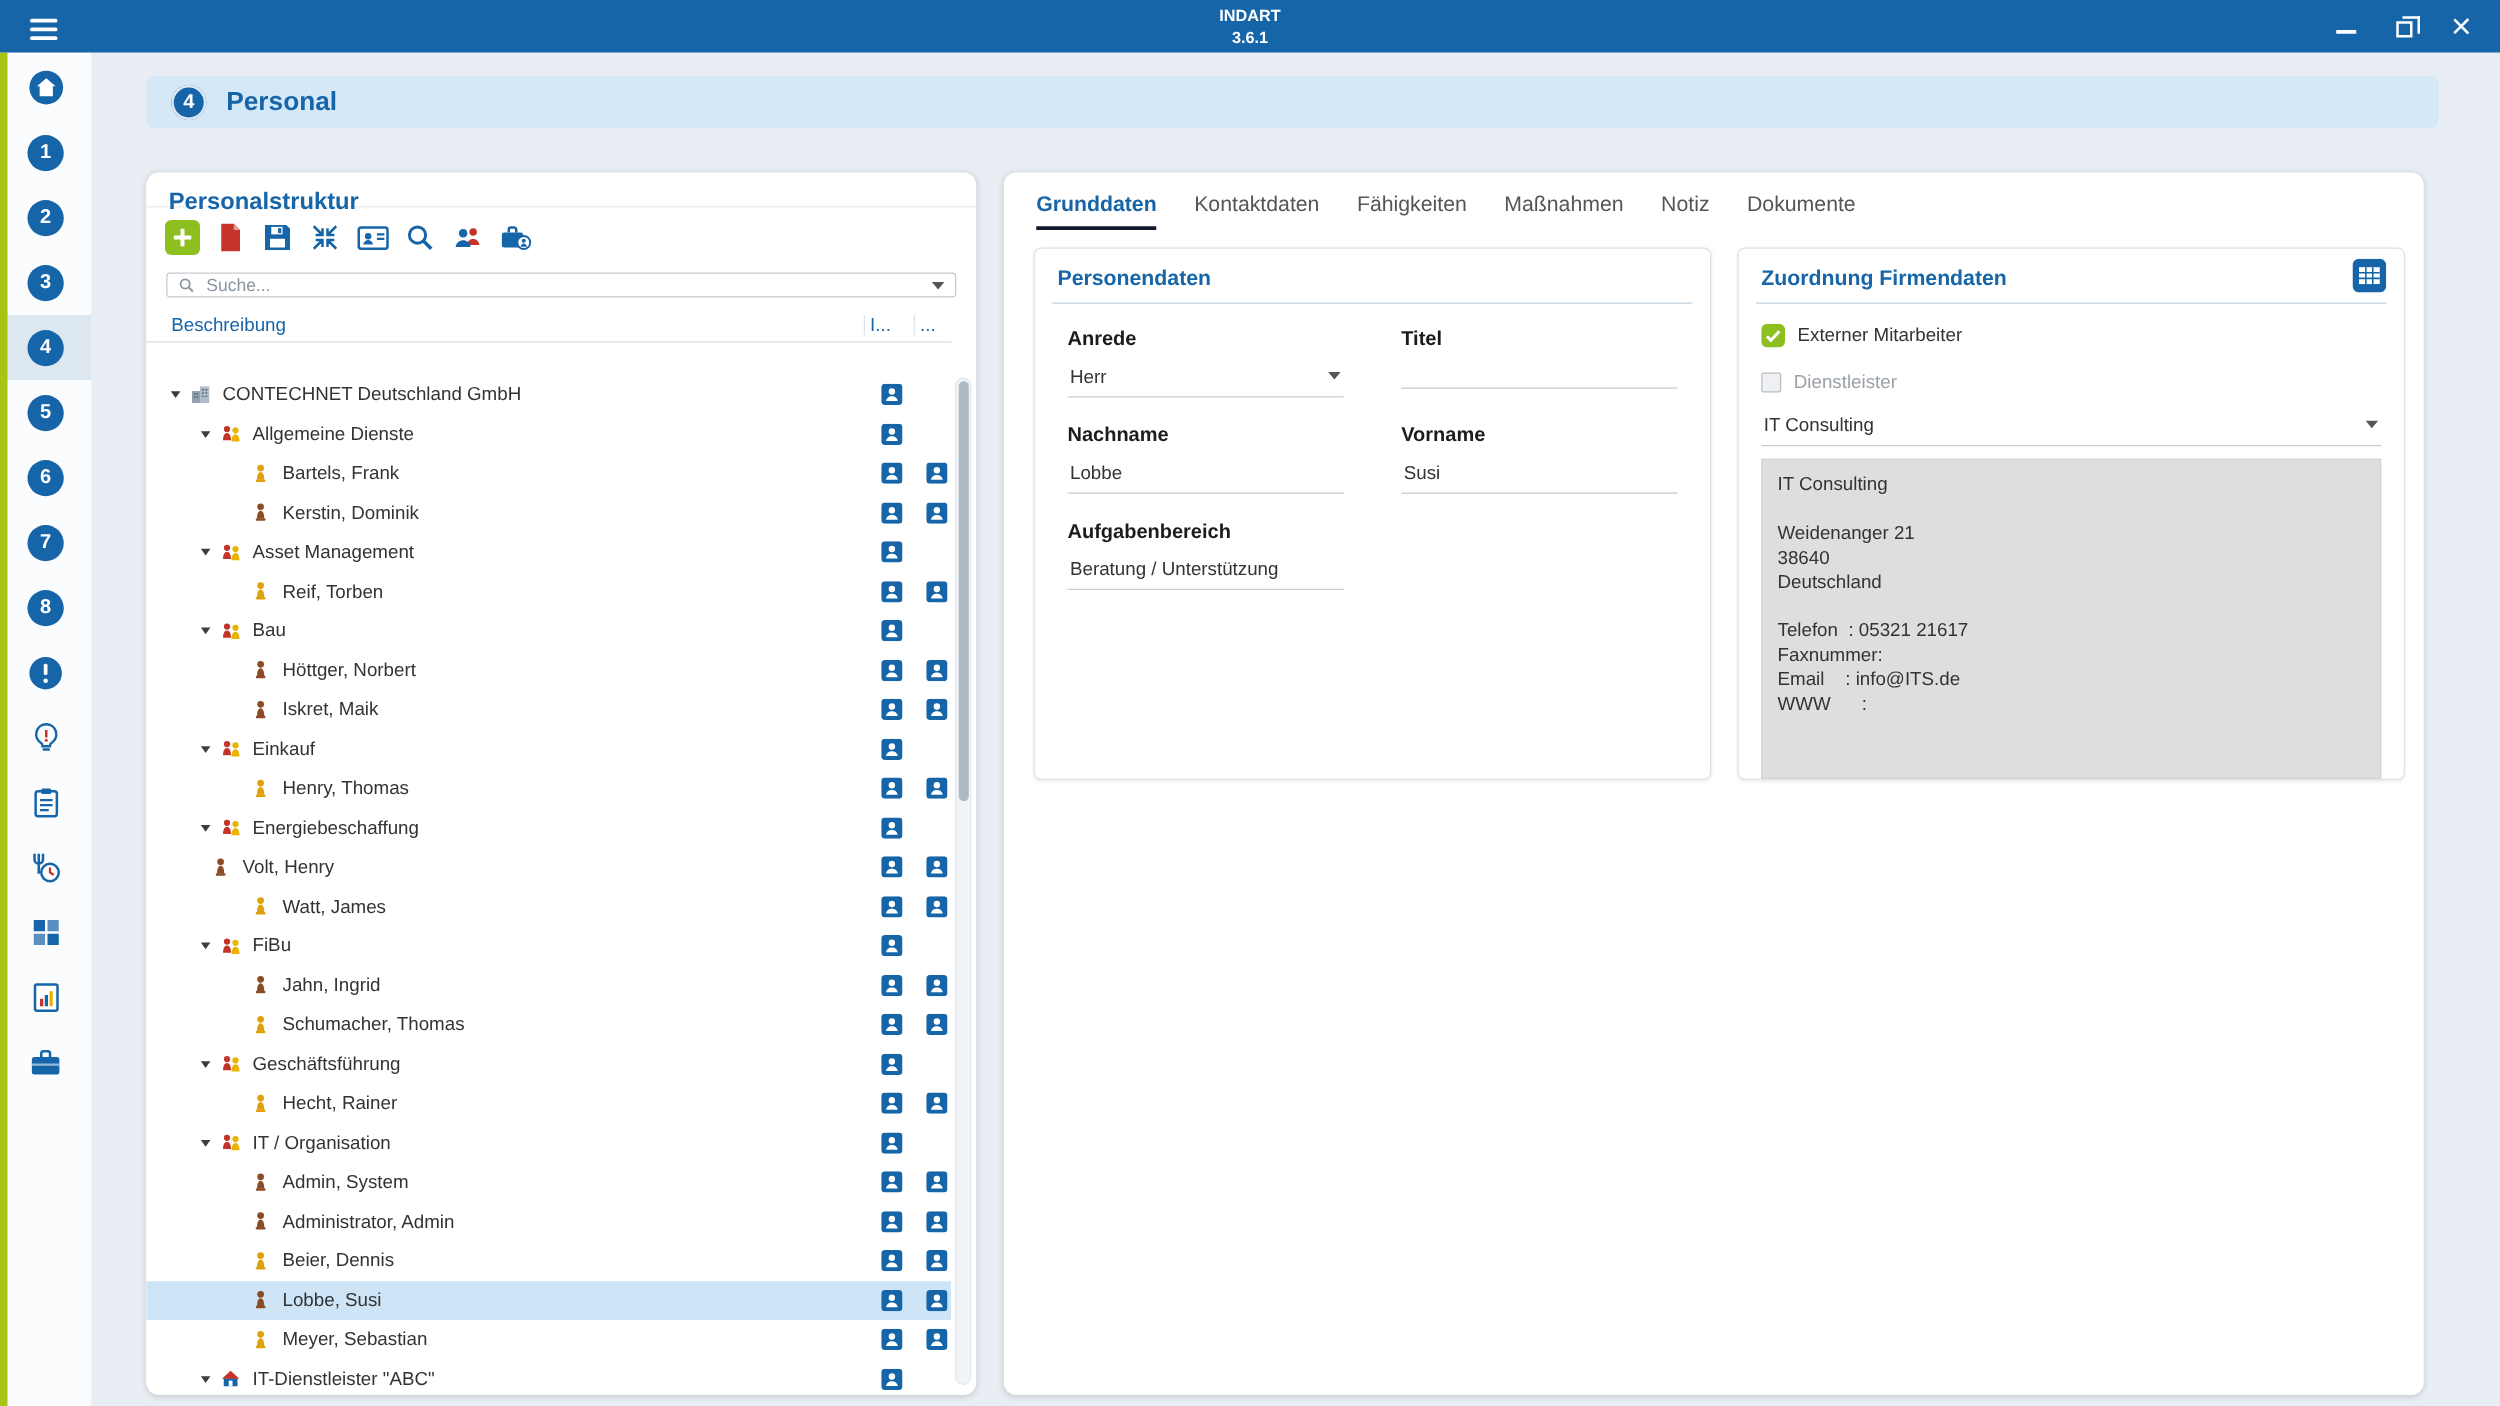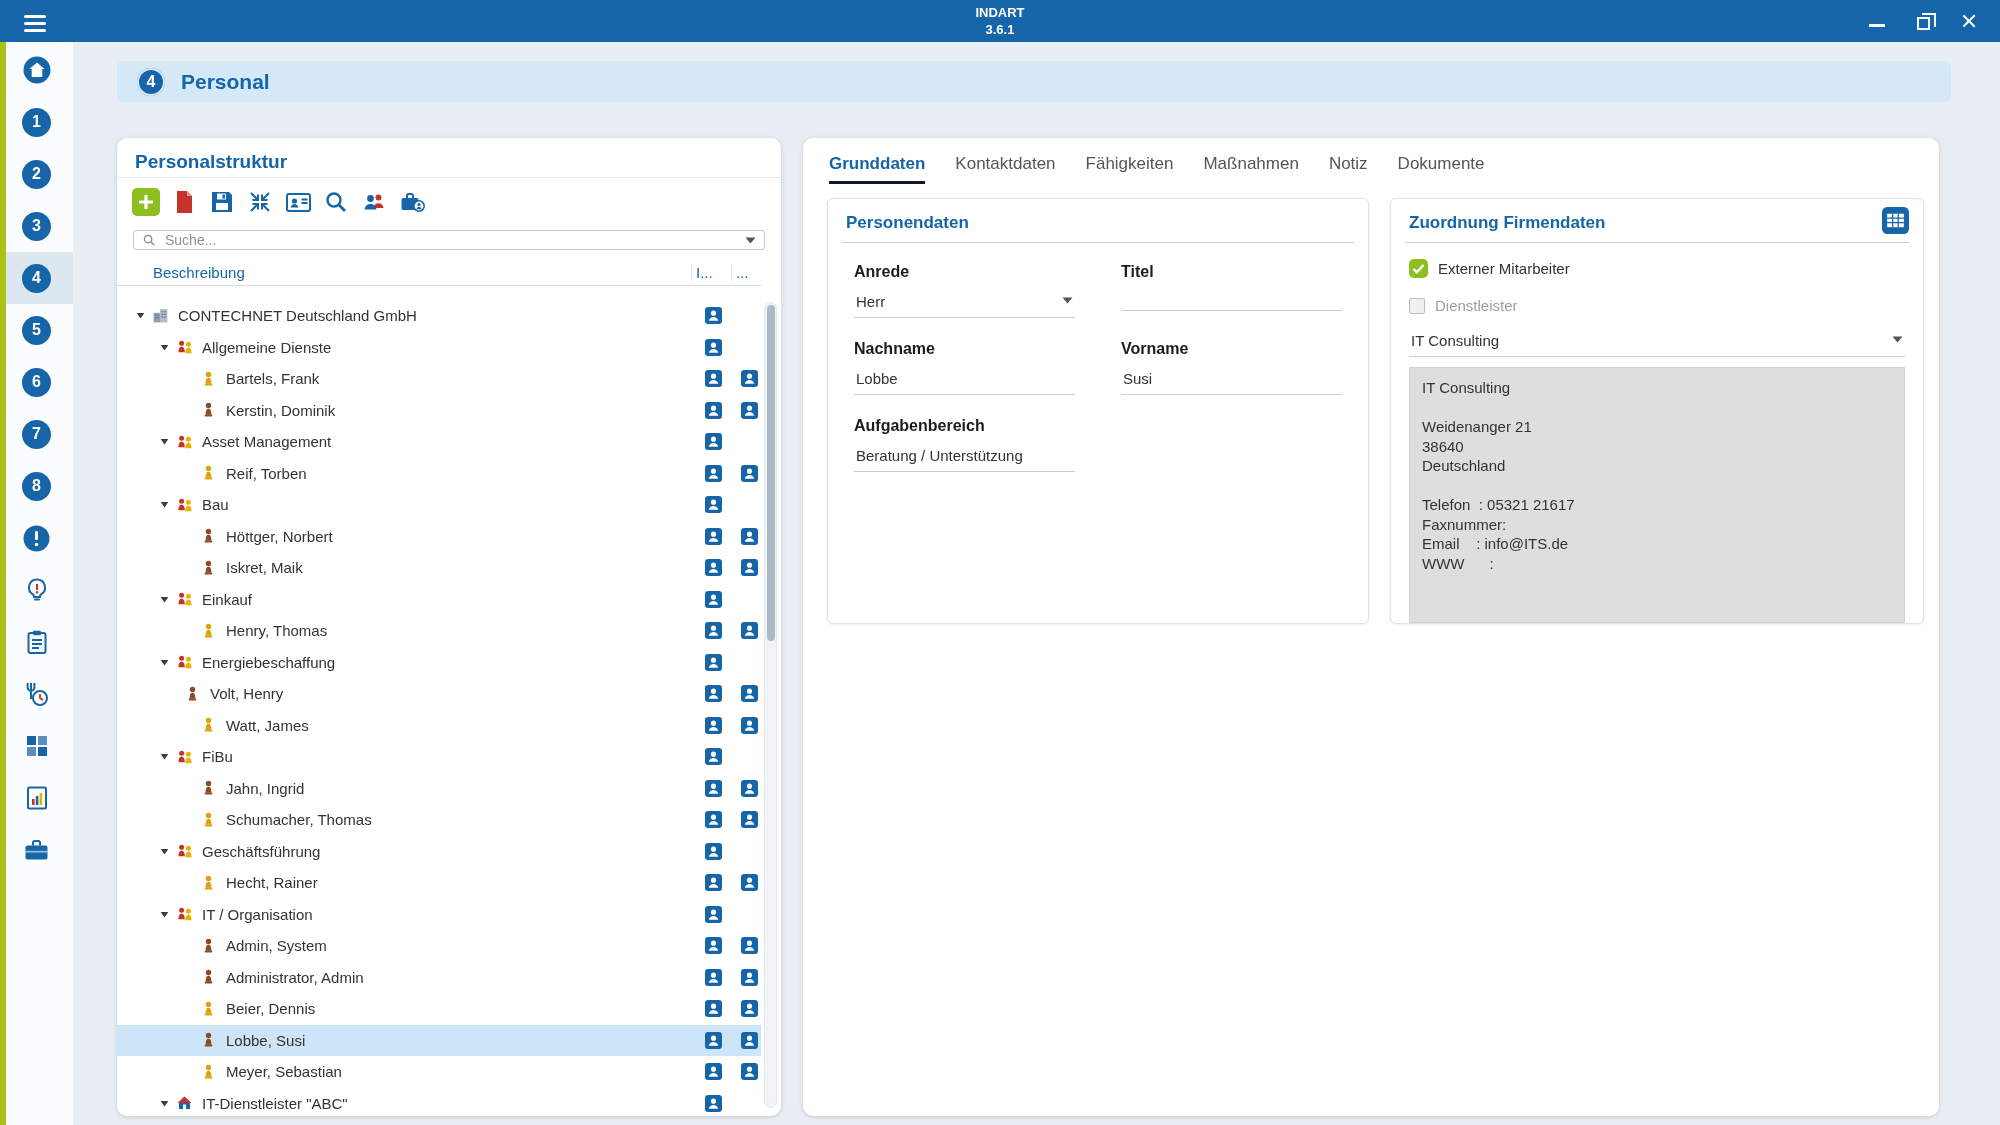--- a/index.html
+++ b/index.html
@@ -34,28 +34,28 @@
   .num-circle { width:29px; height:29px; border-radius:50%; background:#1565a8; color:#fff; font-size:16px; font-weight:bold; display:flex; align-items:center; justify-content:center; }
 
   
   .main { position:absolute; left:73px; top:42px; right:0; bottom:0; }
   .banner { position:absolute; left:44px; top:19px; width:1834px; height:41px; background:#d4e8f8; border-radius:6px; display:flex; align-items:center; padding-left:20px; gap:16px; }
   .banner-num { width:28px; height:28px; border-radius:50%; background:#1565a8; color:#fff; font-weight:bold; font-size:16px; display:flex; align-items:center; justify-content:center; box-shadow:inset 0 0 0 2px rgba(255,255,255,.85); }
   .banner-title { color:#1565a8; font-size:21px; font-weight:bold; }
 
   
   .tree-card { position:absolute; left:44px; top:96px; width:664px; height:978px; background:#fff; border-radius:10px; box-shadow:0 1px 5px rgba(0,0,0,.15); overflow:hidden; }
-  .tree-title { height:40px; line-height:48px; padding:0 18px; color:#1565a8; font-size:19px; font-weight:bold; border-bottom:1px solid #e7ebef; }
+  .tree-title { height:28px; line-height:48px; padding:0 18px; color:#1565a8; font-size:19px; font-weight:bold; border-bottom:1px solid #e7ebef; }
   .toolbar { height:48px; display:flex; align-items:center; gap:8px; padding:0 14px; }
   .tbtn { width:30px; height:30px; display:flex; align-items:center; justify-content:center; cursor:pointer; border-radius:4px; }
   .search-row { height:20px; margin:4px 16px 10px; border:1px solid #c3cad1; border-radius:3px; display:flex; align-items:center; padding:0 8px; gap:7px; background:#fff; }
   .search-input { flex:1; border:none; outline:none; font-size:14px; color:#444; background:transparent; font-family:"Liberation Sans", sans-serif; }
   .search-input::placeholder { color:#8a949e; }
   .cols { height:26px; display:flex; align-items:center; border-bottom:1px solid #d9dee3; font-size:15px; color:#1565a8; margin-right:20px; }
-  .col1 { flex:1; padding-left:36px; }
+  .col1 { flex:1; padding-left:20px; }
   .col2 { width:40px; border-left:1px solid #e0e4e8; padding-left:4px; overflow:hidden; white-space:nowrap; }
   .col3 { width:30px; border-left:1px solid #e0e4e8; padding-left:4px; overflow:hidden; white-space:nowrap; }
   .tree-body { position:absolute; top:160px; left:0; right:0; bottom:0; }
   .tree-rows { position:absolute; top:2px; left:0; right:20px; bottom:0; overflow:hidden; }
   .trow { height:31.5px; display:flex; align-items:center; position:relative; font-size:15px; color:#333; cursor:pointer; }
   .trow.selected { background:#cde5f7; }
   .expander { width:14px; margin-right:4px; display:flex; justify-content:center; }
   .expander.spacer { visibility:hidden; }
   .trow > .icon.typeicon { width:19px; display:flex; justify-content:center; margin-right:6px; }
   .tlabel { white-space:nowrap; margin-left:2px; }
@@ -635,21 +635,21 @@
             </span>
             <span class="tlabel">Energiebeschaffung</span>
             <span class="icon ric ric1">
               <svg width="17" height="17" viewBox="0 0 16 16">
                 <rect width="16" height="16" rx="3" fill="#1565a8"></rect>
                 <circle cx="8" cy="5.8" r="2.4" fill="#fff"></circle>
                 <path d="M3.6 13c.4-2.6 2.6-3.6 4.4-3.6s4 1 4.4 3.6z" fill="#fff"></path>
               </svg>
             </span>
           </div>
-          <div class="trow" style="padding-left: 48px;">
+          <div class="trow" style="padding-left: 32px;">
             <span class="expander spacer"></span>
             <span class="icon typeicon">
               <svg width="15" height="16" viewBox="0 0 15 16">
                 <g fill="#8a4b25">
                   <circle cx="7.5" cy="3.4" r="2.7"></circle>
                   <path d="M4.6 12.8c0-4 1.2-6.2 2.9-6.2s2.9 2.2 2.9 6.2z"></path>
                   <rect x="3.6" y="12.6" width="7.8" height="2" rx="1"></rect>
                 </g>
               </svg>
             </span>

